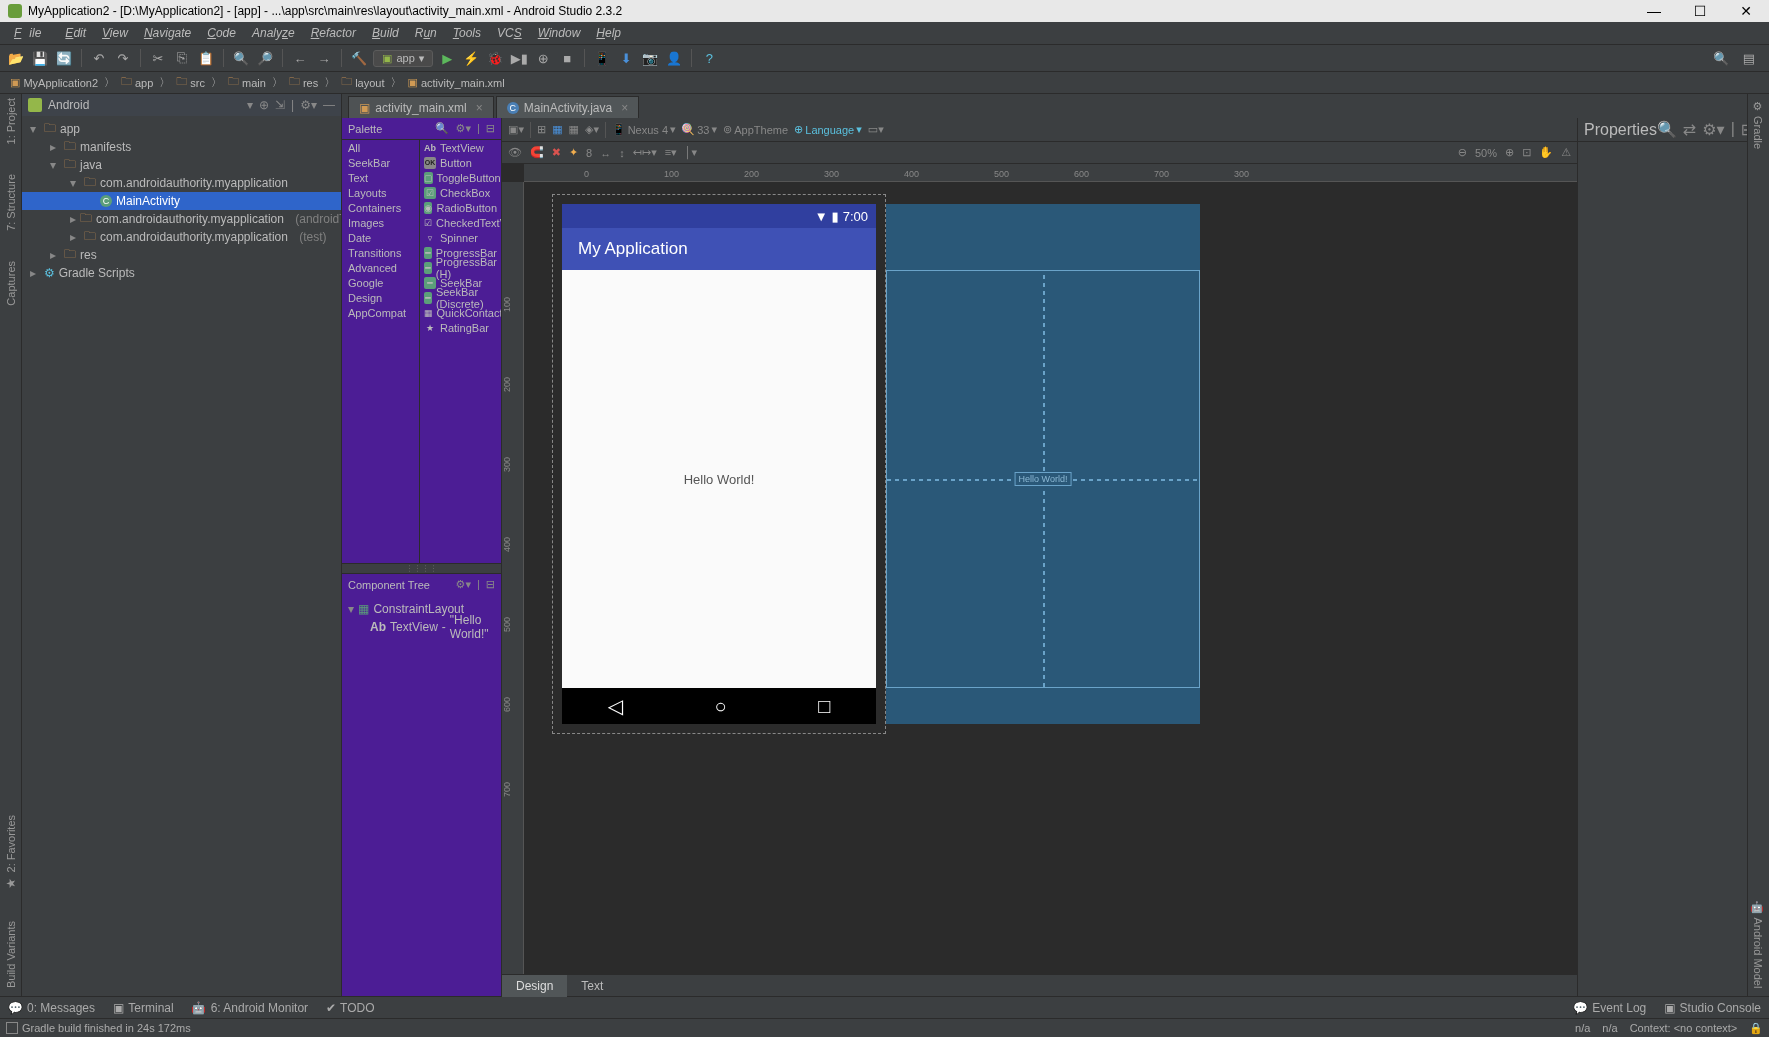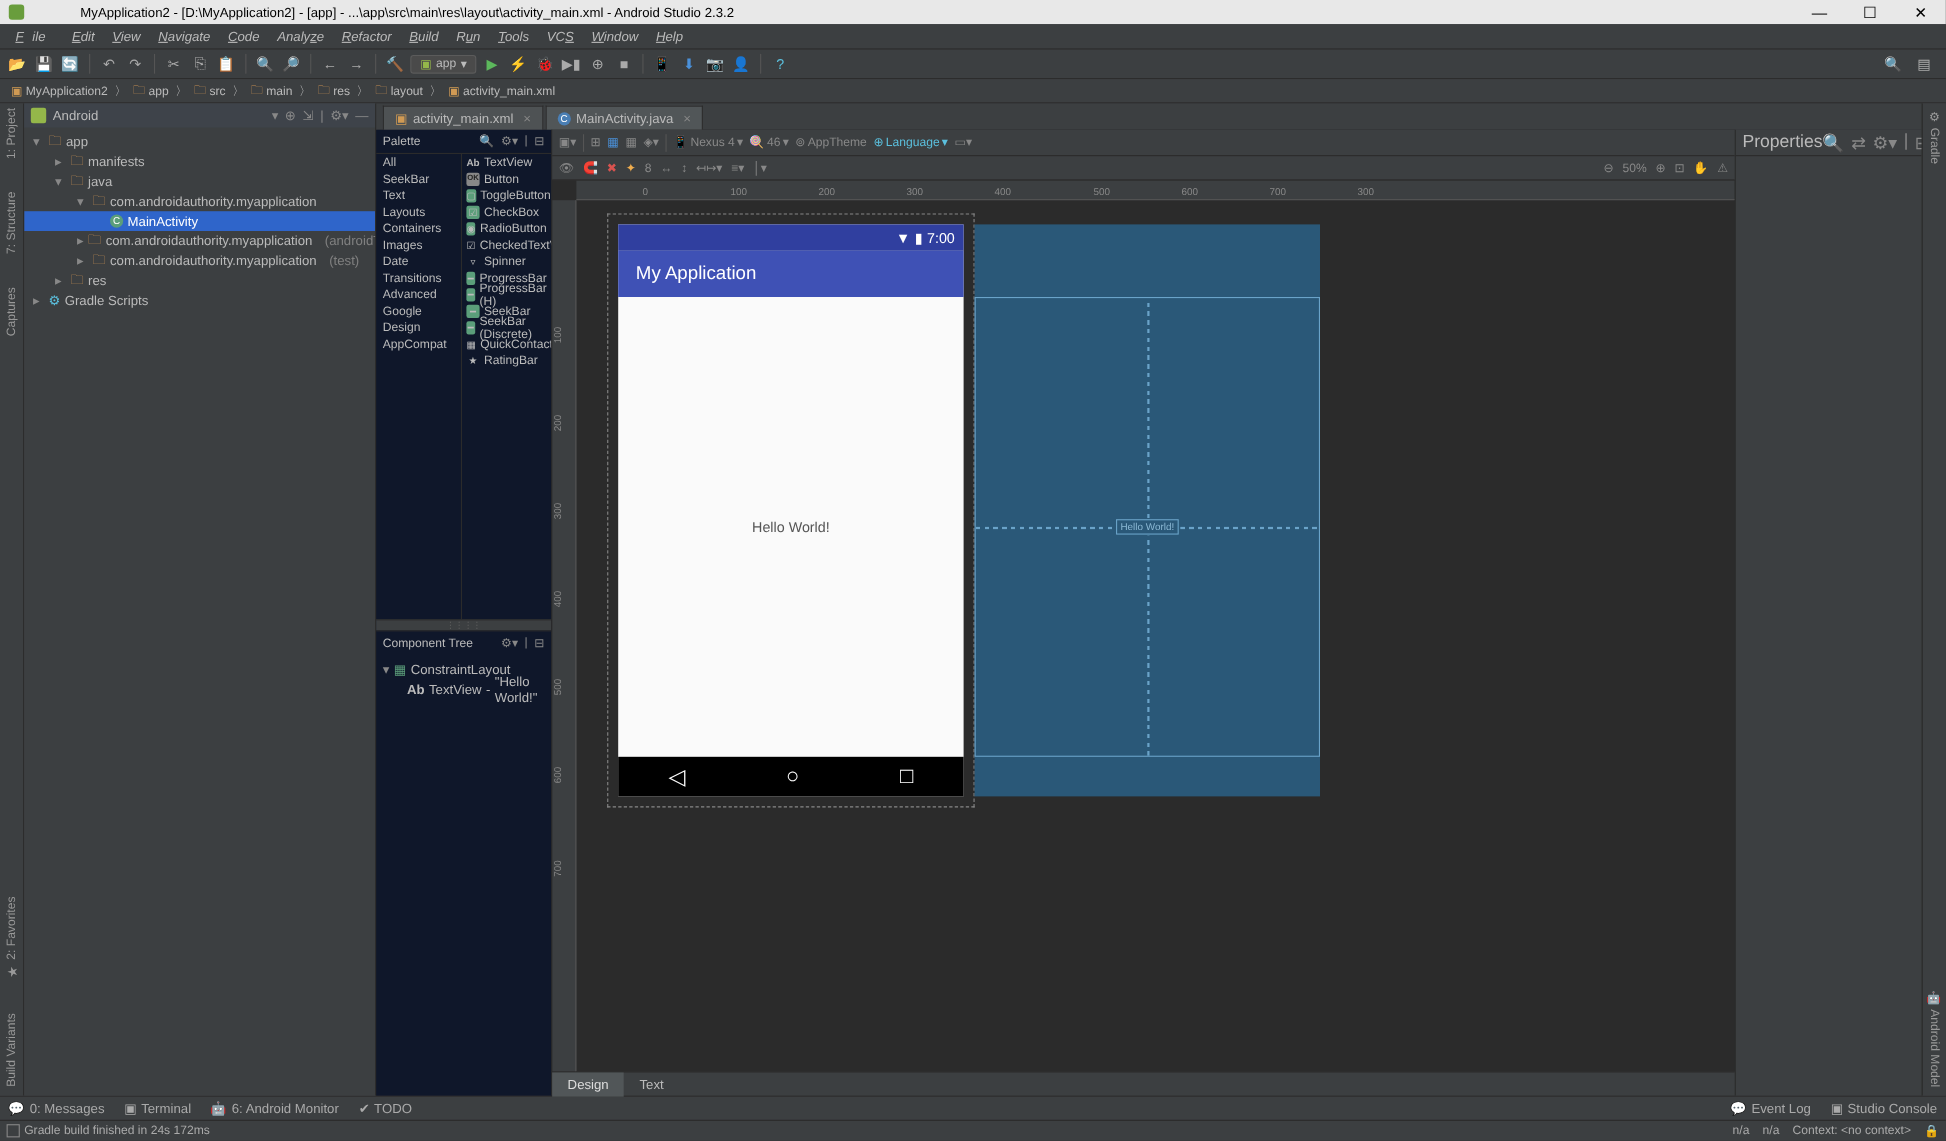--- a/index.html
+++ b/index.html
@@ -1,17 +1,17 @@
 <!DOCTYPE html>
 <html><head>
 <meta charset="utf-8">
 <style>
 * { margin:0; padding:0; box-sizing:border-box; font-family:"Segoe UI",Arial,sans-serif; }
 body { width:1769px; height:1037px; background:#3c3f41; color:#bbbbbb; font-size:12px; overflow:hidden; position:relative; }
-.titlebar { height:22px; background:#e8e8e8; color:#000; display:flex; align-items:center; padding-left:8px; font-size:12px;gap:45px; }
+.titlebar { height:22px; background:#e8e8e8; color:#000; display:flex; align-items:center; padding-left:8px; font-size:12px; }
 .titlebar .icon-as { width:14px; height:14px; background:#699d3c; border-radius:3px; margin-right:6px; }
 .titlebar .ctrls { margin-left:auto; display:flex; }
 .titlebar .ctrls span { width:46px; height:22px; display:flex; align-items:center; justify-content:center; font-size:14px; color:#000; }
 .menubar { height:22px; background:#3c3f41; display:flex; align-items:center; padding-left:6px; }
 .menubar span { padding:0 8px; color:#bbbbbb;font-style:italic; }
 .menubar span u { text-decoration:underline; }
 .toolbar { height:28px; background:#3c3f41; border-top:1px solid #2b2b2b; border-bottom:1px solid #2b2b2b; display:flex; align-items:center; padding-left:6px; gap:4px; }
 .toolbar .tb { width:20px; height:20px; display:flex; align-items:center; justify-content:center; font-size:13px; color:#aaaaaa; }
 .toolbar .sep { width:1px; height:18px; background:#555; margin:0 3px; }
 .toolbar .app-dd { background:#4a4a4a; border:1px solid #5b5b5b; border-radius:3px; padding:1px 8px; display:flex; align-items:center; gap:4px; font-size:11px; }
@@ -44,21 +44,21 @@
 .editor-area { flex:1; display:flex; flex-direction:column; background:#2b2b2b; }
 .tabs { height:24px; background:#3c3f41; display:flex; align-items:end; padding-left:6px; }
 .tab { height:22px; padding:0 10px; display:flex; align-items:center; gap:5px; background:#515658; border:1px solid #2b2b2b; border-bottom:none; font-size:12px; color:#bbbbbb; margin-right:2px; }
 .tab.active { background:#4e5254; }
 .tab .x { color:#888; margin-left:4px; }
 .tab .xml-icon { color:#d09a54; }
 .tab .java-icon { width:12px; height:12px; background:#4a7fb5; border-radius:50%; display:inline-flex; align-items:center; justify-content:center; font-size:9px; color:#fff; }
 
 .design-row { flex:1; display:flex; min-height:0; }
 
-.palette-col { width:160px; background:#0f172a; border-right:1px solid #2b2b2b; display:flex; flex-direction:column; }
+.palette-col { width:160px; background:#4c1d95; border-right:1px solid #2b2b2b; display:flex; flex-direction:column; }
 .pal-header { height:22px; display:flex; align-items:center; padding:0 6px; border-bottom:1px solid #2b2b2b; color:#bbbbbb; font-size:11px; }
 .pal-header .icons { margin-left:auto; display:flex; gap:6px; color:#888; }
 .pal-body { flex:1; display:flex; min-height:0; }
 .pal-cats { width:78px; border-right:1px solid #2b2b2b; font-size:11px; }
 .pal-cats div { padding:2px 6px; height:15px; color:#bbbbbb; }
 .pal-widgets { flex:1; font-size:11px; overflow:hidden; }
 .pal-widgets .w { display:flex; align-items:center; gap:4px; padding:1px 4px; height:15px; }
 .pal-widgets .w .wi { width:12px; height:12px; display:inline-flex; align-items:center; justify-content:center; font-size:9px; border-radius:2px; }
 
 .comp-tree-section { border-top:1px solid #2b2b2b; }
@@ -410,21 +410,21 @@
       <div class="canvas-area">
         <div class="canvas-toolbar">
           <span class="tb">▣▾</span>
           <span class="sep"></span>
           <span class="tb">⊞</span>
           <span class="tb" style="color:#4a90d9">▦</span>
           <span class="tb">▦</span>
           <span class="tb">◈▾</span>
           <span class="sep"></span>
           <span class="tb">📱<span>Nexus 4</span>▾</span>
-          <span class="tb">🍭<span>46</span>▾</span>
+          <span class="tb">🍭<span>33</span>▾</span>
           <span class="tb">⊚<span>AppTheme</span></span>
           <span class="tb" style="color:#5bc0de">⊕<span>Language</span>▾</span>
           <span class="tb">▭▾</span>
         </div>
         <div class="canvas-toolbar2">
           <span>👁</span>
           <span>🧲</span>
           <span style="color:#d9534f">✖</span>
           <span style="color:#f0ad4e">✦</span>
           <span>8</span>

